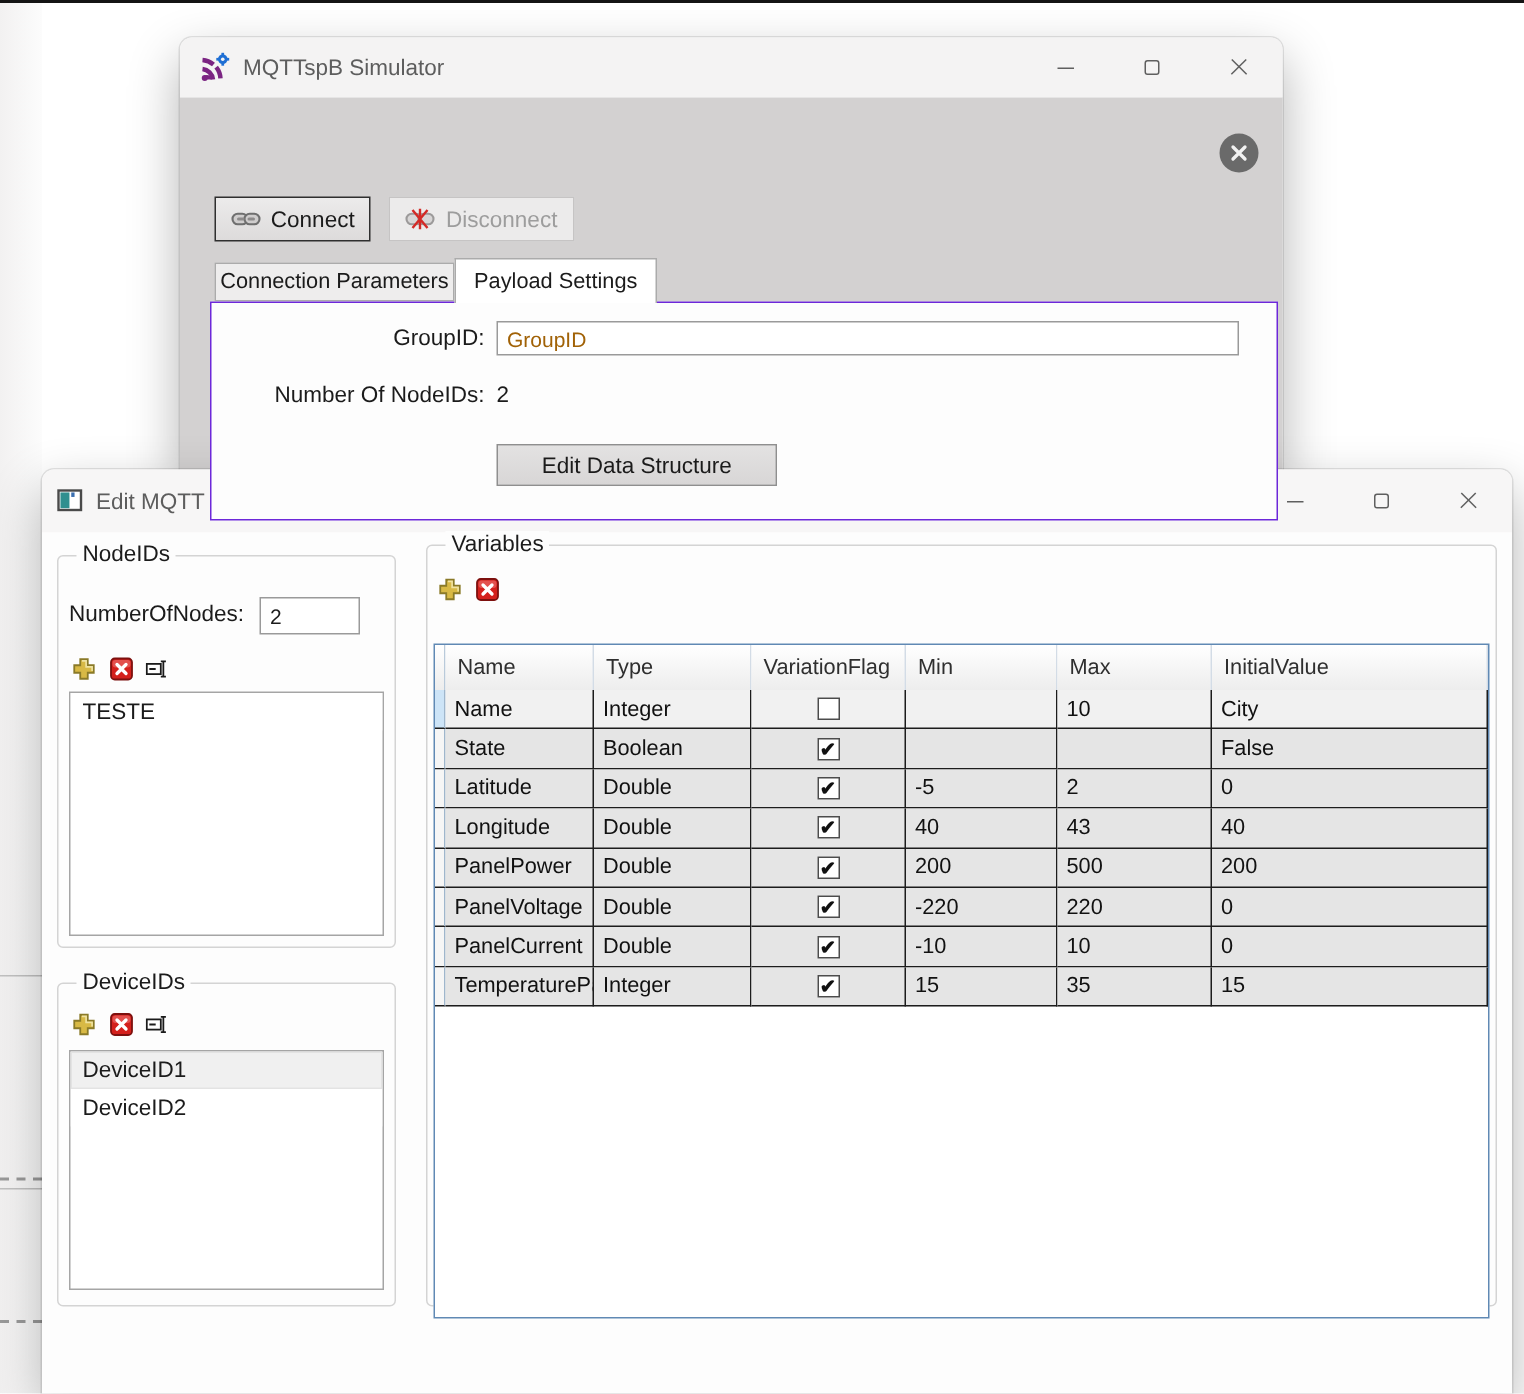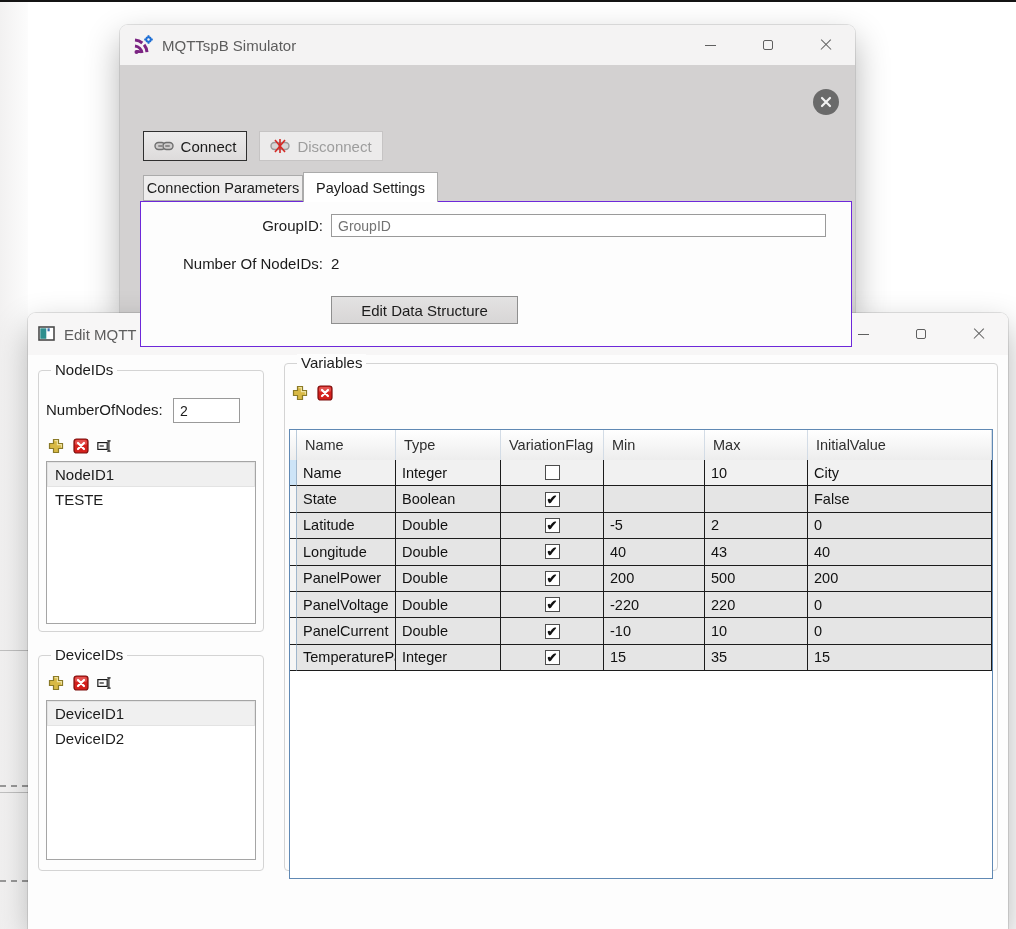--- a/index.html
+++ b/index.html
@@ -41,21 +41,21 @@
       background:#ecebeb; border:1px solid #c6c4c4; color:#9d9d9d; }
   .tab { position:absolute; display:flex; align-items:center; justify-content:center;
          font-size:14.5px; color:#1b1b1b; border:1px solid #ababab; }
   #tab-conn { left:23px; top:110px; width:160px; height:26px; background:#eeeded; z-index:1; }
   #tab-payload { left:183px; top:107px; width:135px; height:30px; background:#ffffff;
                  border-bottom:none; z-index:3; }
   #tab-panel { position:absolute; left:20px; top:136px; width:712px; height:146px;
                background:#fdfdfd; border:1px solid #6d28d9; z-index:2; }
   .form-label { position:absolute; font-size:15px; color:#1b1b1b; text-align:right; }
   #groupid-input { position:absolute; left:190px; top:12px; width:495px; height:23px;
-      border:1px solid #9a9a9a; background:#fff; font-family:inherit; font-size:14px; color:#737373;
+      border:1px solid #9a9a9a; background:#fff; font-family:inherit; font-size:14px; color:#a16207;
       padding:0 6px; }
   #nodeids-count { position:absolute; left:190px; top:53px; font-size:15px; color:#1b1b1b; }
   #edit-struct-btn { position:absolute; left:190px; top:94px; width:187px; height:28px;
       background:linear-gradient(#e3e2e2,#d8d6d6); border:1px solid #8f8f8f; }
 
   
   #dlg-win { left:28px; top:313px; width:980px; height:616px; }
   #dlg-win .titlebar { height:42px; background:#f7f6f6; }
   #dlg-body { position:absolute; left:0; top:42px; right:0; bottom:0; background:#fdfdfd; }
 
@@ -232,21 +232,20 @@
             </span>
           <span class="tool-ico icon-ren">
               <svg width="20" height="16" viewBox="0 0 20 16">
                 <rect x="1" y="4" width="11" height="8" fill="none" stroke="#1a1a1a" stroke-width="1.4"></rect>
                 <path d="M3 8 h5" stroke="#1a1a1a" stroke-width="1.4"></path>
                 <path d="M12 2 h4 M12 14 h4 M14 2 v12" stroke="#1a1a1a" stroke-width="1.4" fill="none"></path>
               </svg>
             </span>
         </div>
         <div class="listbox" style="left:7px;top:90px;width:210px;height:163px">
-            <div class="list-item selected">NodeID1</div>
             <div class="list-item">TESTE</div>
           </div>
       </div>
 
       <div class="groupbox" id="deviceids-group">
         <span class="groupbox-label">DeviceIDs</span>
         <div class="mini-toolbar" style="left:8px;top:18px">
           <span class="tool-ico icon-add">
               <svg width="16" height="16" viewBox="0 0 16 16">
                 <path d="M5.5 1.5h5v4h4v5h-4v4h-5v-4h-4v-5h4z" fill="#d8b945" stroke="#8a7a28" stroke-width="1.2"></path>

